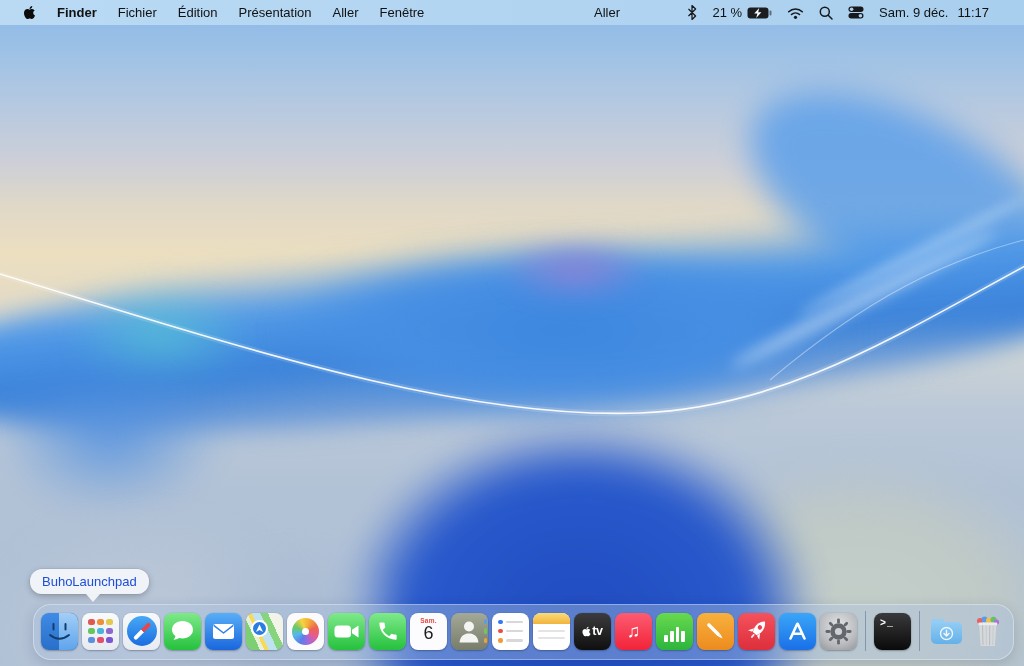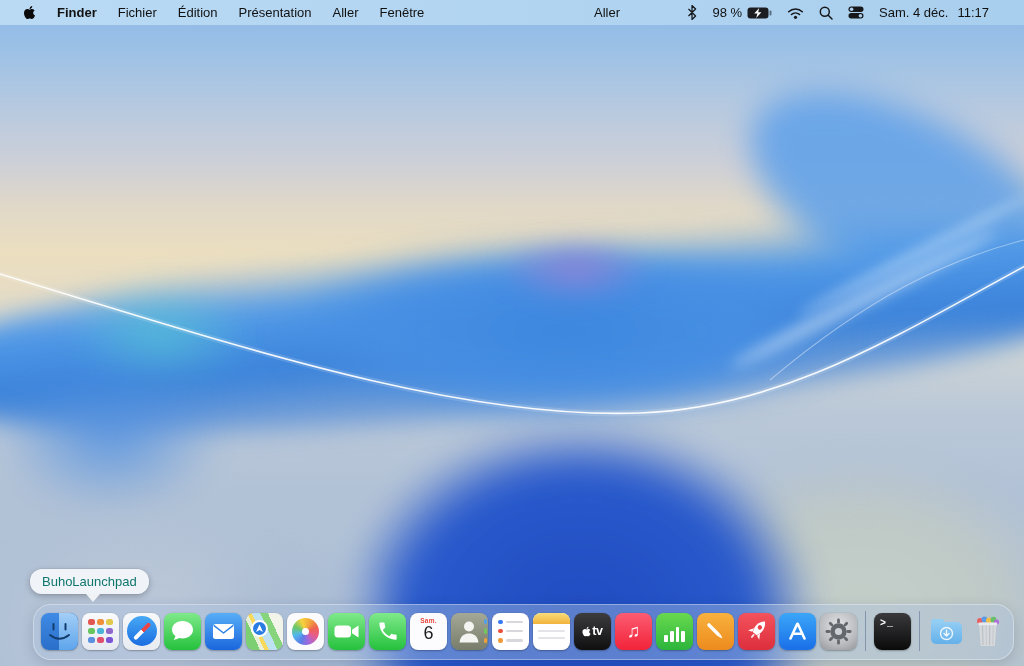--- a/index.html
+++ b/index.html
@@ -44,21 +44,21 @@
   .mb-bold { font-weight:700; }
   .mb-aide { position:absolute; left:594px; top:0; }
   .mb-right { position:absolute; right:0; top:0; height:25px; display:flex; align-items:center; gap:15px; padding-right:35px; }
   .mb-batt { display:flex; align-items:center; gap:5px; }
   .mb-clock { display:flex; gap:9px; white-space:nowrap; }
   .mb-ic { display:flex; align-items:center; }
 
   
   .tooltip { position:absolute; left:30px; top:569px; z-index:30; height:25px;
     background:rgba(242,245,248,0.96); border-radius:12px; padding:0 12px;
-    display:flex; align-items:center; font-size:13px; color:#0f766e;
+    display:flex; align-items:center; font-size:13px; color:#1d4ed8;
     box-shadow:0 2px 6px rgba(0,0,0,0.25), 0 0 0 0.5px rgba(0,0,0,0.08); }
   .tooltip::after { content:""; position:absolute; left:56px; top:100%;
     border:7px solid transparent; border-top:8px solid rgba(242,245,248,0.96); border-bottom:0; }
 
   
   .dock { position:absolute; left:33px; bottom:6px; z-index:20;
     display:flex; align-items:center; gap:4px; padding:6px 7px 8px;
     background:rgba(172,194,221,0.42); border:1px solid rgba(255,255,255,0.35);
     border-radius:18px; box-shadow:0 4px 14px rgba(20,40,90,0.18); }
   .dock-sep { width:1px; height:40px; background:rgba(80,100,135,0.5); margin:0 4px; flex:none; }
@@ -179,21 +179,21 @@
       <button class="mb-item">Fenêtre</button>
     </div>
     <button class="mb-aide">Aller</button>
     <div class="mb-right">
       <span class="mb-ic">
         <svg width="10" height="15" viewBox="0 0 10 14">
             <path d="M1.8 3.8 L8.6 10.5 L5 14 L5 0 L8.6 3.5 L1.8 10.2" fill="none" stroke="#16181b" stroke-width="1.25" stroke-linejoin="round" stroke-linecap="round"></path>
           </svg>
       </span>
       <span class="mb-batt">
-        <span>98 %</span>
+        <span>21 %</span>
         <svg width="25" height="12" viewBox="0 0 25 12">
           <rect x="0.5" y="0.5" width="21" height="11" rx="3" fill="#1c1d20"></rect>
           <rect x="22.5" y="3.6" width="2" height="4.8" rx="1" fill="#1c1d20" opacity="0.55"></rect>
           <polygon points="12.2,1 7.2,6.6 10.4,6.6 9.2,11 14.4,5.2 11.2,5.2" fill="#fdfdfd"></polygon>
         </svg>
       </span>
       <span class="mb-ic">
         <svg width="17" height="13" viewBox="0 0 16 12">
             <path d="M1.6 5.3 A9.2 9.2 0 0 1 14.4 5.3" fill="none" stroke="#16181b" stroke-width="1.5" stroke-linecap="round"></path>
             <path d="M4.2 7.9 A5.6 5.6 0 0 1 11.8 7.9" fill="none" stroke="#16181b" stroke-width="1.5" stroke-linecap="round"></path>
@@ -208,21 +208,21 @@
       </span>
       <span class="mb-ic">
         <svg width="16" height="13" viewBox="0 0 16 13">
             <rect x="0.5" y="0.5" width="15" height="5.4" rx="2.7" fill="#16181b"></rect>
             <circle cx="3.6" cy="3.2" r="1.8" fill="#aecfee"></circle>
             <rect x="0.5" y="7.1" width="15" height="5.4" rx="2.7" fill="#16181b"></rect>
             <circle cx="12.4" cy="9.8" r="1.8" fill="#aecfee"></circle>
           </svg>
       </span>
       <span class="mb-clock">
-        <span>Sam. 4 déc.</span>
+        <span>Sam. 9 déc.</span>
         <span>11:17</span>
       </span>
     </div>
   </div>
 
   <div class="tooltip">
     <span>BuhoLaunchpad</span>
   </div>
 
   <div class="dock">

